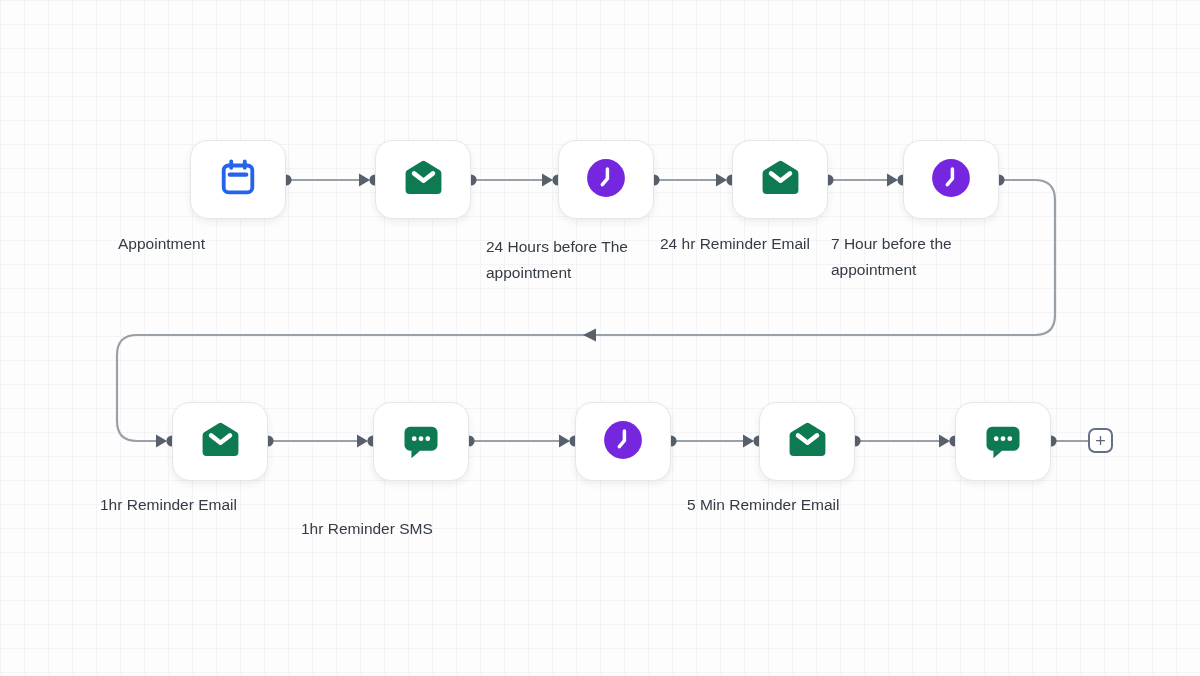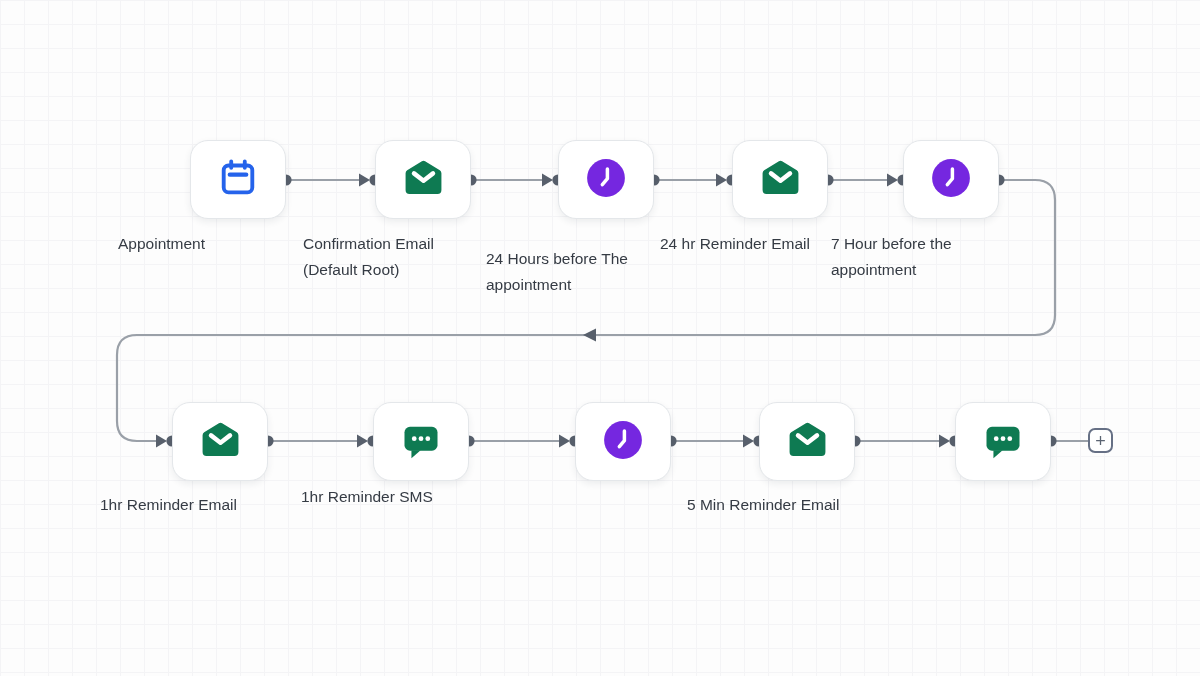--- a/index.html
+++ b/index.html
@@ -137,36 +137,32 @@
   <div class="node" style="left:375px;top:140px">
     <div class="box">
       <span>
         <svg width="43" height="43" viewBox="0 0 24 24">
           <path style="fill:var(--accent_green,#0e7a52)" d="M11.1 2.9a1.6 1.6 0 0 1 1.8 0l8.2 5.1a1.9 1.9 0 0 1 .9 1.6V19a2.2 2.2 0 0 1-2.2 2.2H4.2A2.2 2.2 0 0 1 2 19V9.6a1.9 1.9 0 0 1 .9-1.6Z"></path>
           <path d="M6.7 9.7 L12 13.8 L17.3 9.7" stroke="#fff" stroke-width="2.5" fill="none" stroke-linecap="round" stroke-linejoin="round"></path>
         </svg>
       </span>
     </div>
   </div>
-  <div class="label" style="left:303px;top:231px">
-    <div>Confirmation Email</div>
-      <div>(Default Root)</div>
-  </div>
 
   <div class="node" style="left:558px;top:140px">
     <div class="box">
       <span>
         <svg width="42" height="42" viewBox="0 0 24 24">
           <circle cx="12" cy="12" r="10.8" style="fill:var(--accent_purple,#7527e0)"></circle>
           <path d="M12.8 6.8 V12.4 L9.9 15.8" stroke="#fff" stroke-width="2" fill="none" stroke-linecap="round" stroke-linejoin="round"></path>
         </svg>
       </span>
     </div>
   </div>
-  <div class="label" style="left:486px;top:246px">
+  <div class="label" style="left:486px;top:234px">
     <div>24 Hours before The</div>
       <div>appointment</div>
   </div>
 
   <div class="node" style="left:732px;top:140px">
     <div class="box">
       <span>
         <svg width="43" height="43" viewBox="0 0 24 24">
           <path style="fill:var(--accent_green,#0e7a52)" d="M11.1 2.9a1.6 1.6 0 0 1 1.8 0l8.2 5.1a1.9 1.9 0 0 1 .9 1.6V19a2.2 2.2 0 0 1-2.2 2.2H4.2A2.2 2.2 0 0 1 2 19V9.6a1.9 1.9 0 0 1 .9-1.6Z"></path>
           <path d="M6.7 9.7 L12 13.8 L17.3 9.7" stroke="#fff" stroke-width="2.5" fill="none" stroke-linecap="round" stroke-linejoin="round"></path>
@@ -213,21 +209,21 @@
         <svg width="44" height="44" viewBox="0 0 24 24">
           <rect x="3" y="4.8" width="18" height="13" rx="3" style="fill:var(--accent_green,#0e7a52)"></rect>
           <path d="M6.8 17.6 L6.8 22 L11.8 17.6 Z" style="fill:var(--accent_green,#0e7a52)"></path>
           <circle cx="8.3" cy="11.3" r="1.3" fill="#fff"></circle>
             <circle cx="12" cy="11.3" r="1.3" fill="#fff"></circle>
             <circle cx="15.7" cy="11.3" r="1.3" fill="#fff"></circle>
         </svg>
       </span>
     </div>
   </div>
-  <div class="label" style="left:301px;top:484px">
+  <div class="label" style="left:301px;top:516px">
     <div>1hr Reminder SMS</div>
   </div>
 
   <div class="node" style="left:575px;top:402px">
     <div class="box">
       <span>
         <svg width="42" height="42" viewBox="0 0 24 24">
           <circle cx="12" cy="12" r="10.8" style="fill:var(--accent_purple,#7527e0)"></circle>
           <path d="M12.8 6.8 V12.4 L9.9 15.8" stroke="#fff" stroke-width="2" fill="none" stroke-linecap="round" stroke-linejoin="round"></path>
         </svg>

